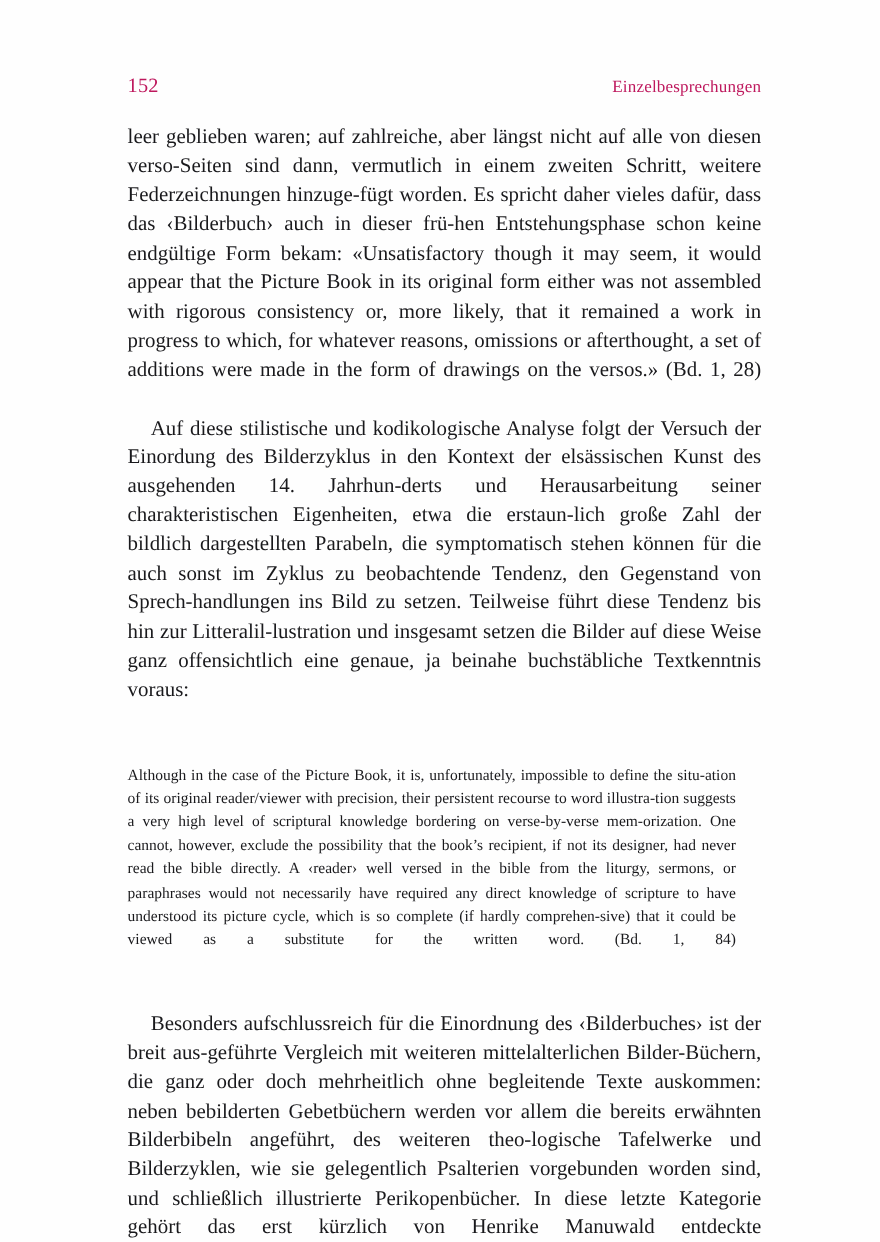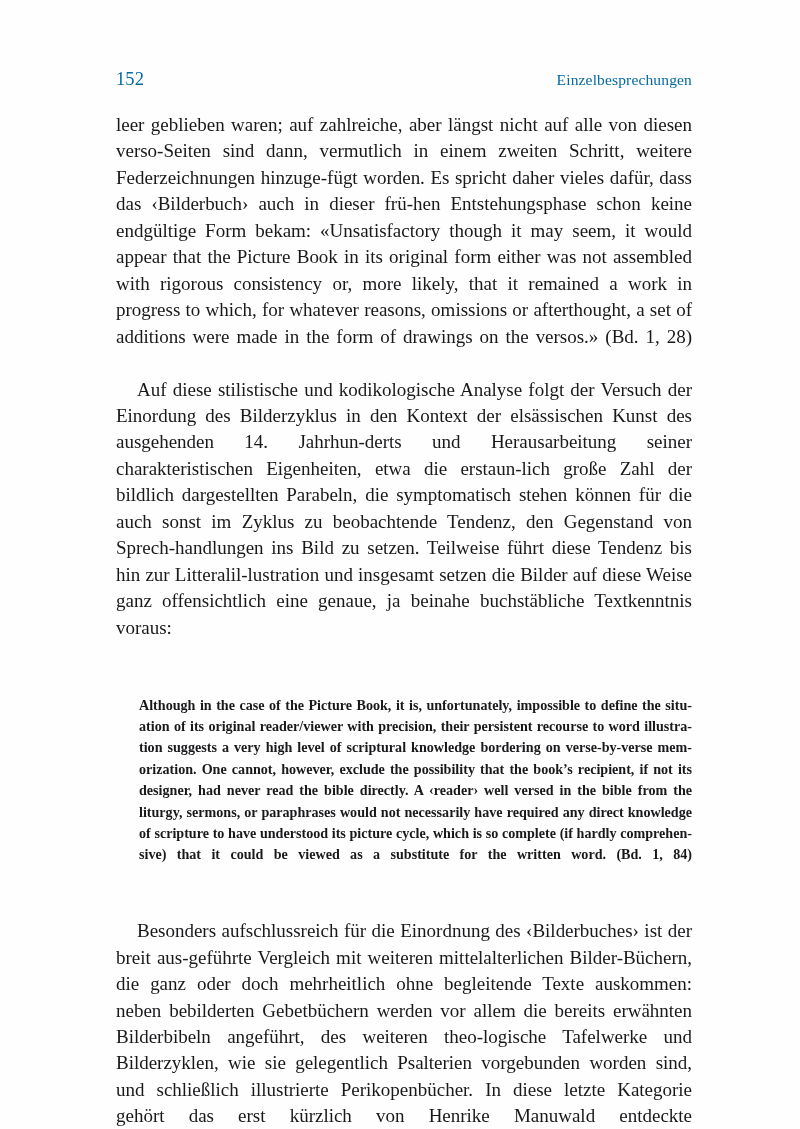--- a/index.html
+++ b/index.html
@@ -25,21 +25,21 @@
     position: absolute;
     top: 68px;
     left: 116px;
     width: 576px;
     height: 26px;
     display: flex;
     align-items: baseline;
     justify-content: space-between;
     font-size: 17.5px;
     line-height: 22px;
-    color: #0369a1;
+    color: #be185d;
     letter-spacing: 0.1px;
   }
   .folio {
     font-size: 18.5px;
   }
   .head-title {
     font-size: 15.5px;
     letter-spacing: 0.15px;
   }
 
@@ -70,23 +70,21 @@
   blockquote.quote {
     margin: 0;
     padding: 0;
     font-size: 14.1px;
     line-height: 21.4px;
     text-align: justify;
     hyphens: manual;
     letter-spacing: 0.0px;
   }
   .quote-wrap {
-    margin-left: 23px;
     width: 553px;
-    font-weight: bold;
   }
 
   .gap-before-quote { height: 27px; }
   .gap-after-quote  { height: 31px; }
 
   
   p.body::after,
   blockquote.quote::after {
     content: "";
     display: inline-block;

